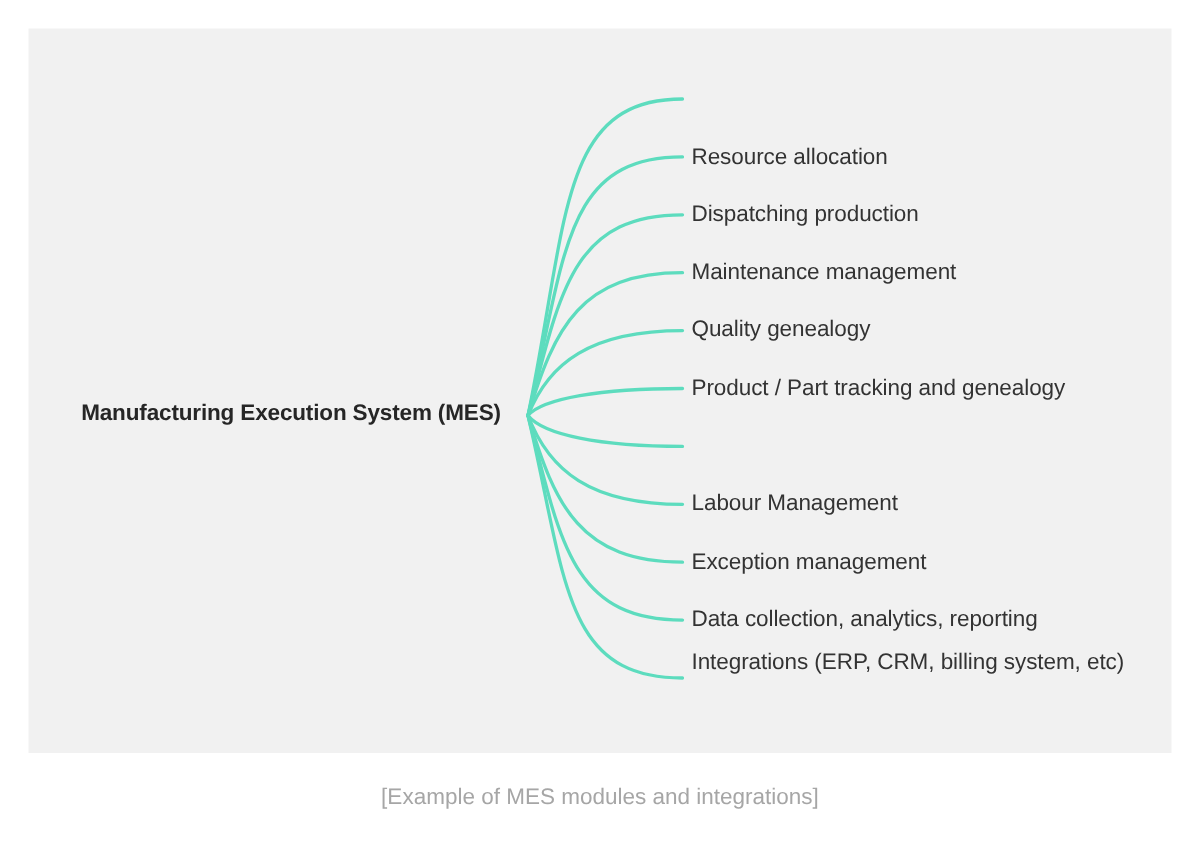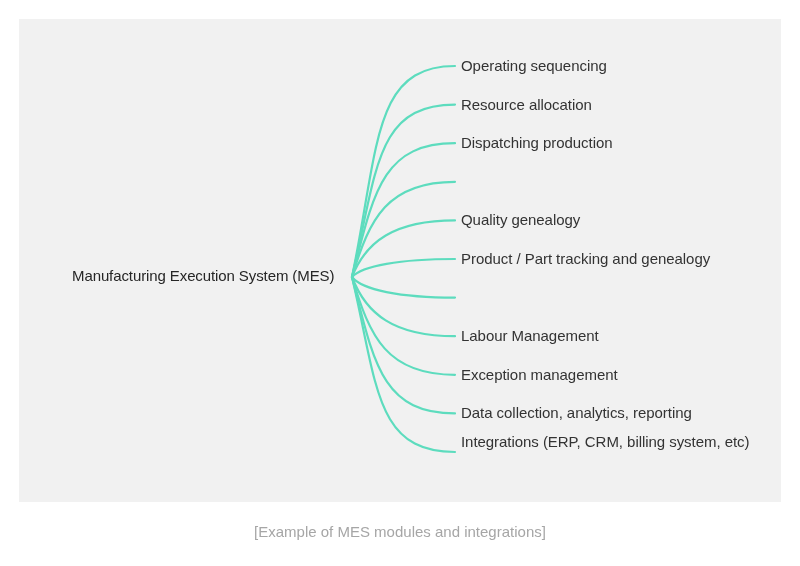--- a/index.html
+++ b/index.html
@@ -39,28 +39,27 @@
     width: 762px;
     height: 483px;
     display: block;
   }
 
   #root-node-label {
     position: absolute;
     left: 17px;
     top: 246px;
     width: 316px;
-    text-align: left;
+    text-align: center;
     font-size: 15px;
-    font-weight: normal;
+    font-weight: bold;
     color: #262626;
     line-height: 21px;
     letter-spacing: -0.1px;
     white-space: nowrap;
-    margin-left: 36px;
   }
 
   .branch-label {
     position: absolute;
     left: 442px;
     font-size: 15px;
     font-weight: normal;
     color: #333333;
     line-height: 20px;
     white-space: nowrap;
@@ -94,23 +93,23 @@
         <path d="M 333 258 C 342.80 246.84, 381.12 240.00, 436 240.00" fill="none" stroke="#5ddcbe" stroke-width="2.2" stroke-linecap="round"></path>
         <path d="M 333 258 C 343.06 270.77, 380.70 278.60, 436 278.60" fill="none" stroke="#5ddcbe" stroke-width="2.2" stroke-linecap="round"></path>
         <path d="M 333 258 C 346.92 294.70, 374.53 317.20, 436 317.20" fill="none" stroke="#5ddcbe" stroke-width="2.2" stroke-linecap="round"></path>
         <path d="M 333 258 C 350.78 318.64, 368.35 355.80, 436 355.80" fill="none" stroke="#5ddcbe" stroke-width="2.2" stroke-linecap="round"></path>
         <path d="M 333 258 C 354.64 342.57, 362.18 394.40, 436 394.40" fill="none" stroke="#5ddcbe" stroke-width="2.2" stroke-linecap="round"></path>
         <path d="M 333 258 C 358.50 366.50, 356.00 433.00, 436 433.00" fill="none" stroke="#5ddcbe" stroke-width="2.2" stroke-linecap="round"></path>
       </svg>
 
     <div id="root-node-label">Manufacturing Execution System (MES)</div>
 
-    <div class="branch-label" style="top:37px">Operating sequencing</div>
     <div class="branch-label" style="top:114.2px">Dispatching production</div>
     <div class="branch-label" style="top:75.6px">Resource allocation</div>
+    <div class="branch-label" style="top:152.8px">Maintenance management</div>
     <div class="branch-label" style="top:191.4px">Quality genealogy</div>
     <div class="branch-label" style="top:230px">Product / Part tracking and genealogy</div>
     <div class="branch-label" style="top:307.2px">Labour Management</div>
     <div class="branch-label" style="top:345.8px">Exception management</div>
     <div class="branch-label" style="top:384.4px">Data collection, analytics, reporting</div>
     <div class="branch-label" style="top:413px">Integrations (ERP, CRM, billing system, etc)</div>
 
   </div>
 
   <div id="figure-caption">[Example of MES modules and integrations]</div>

